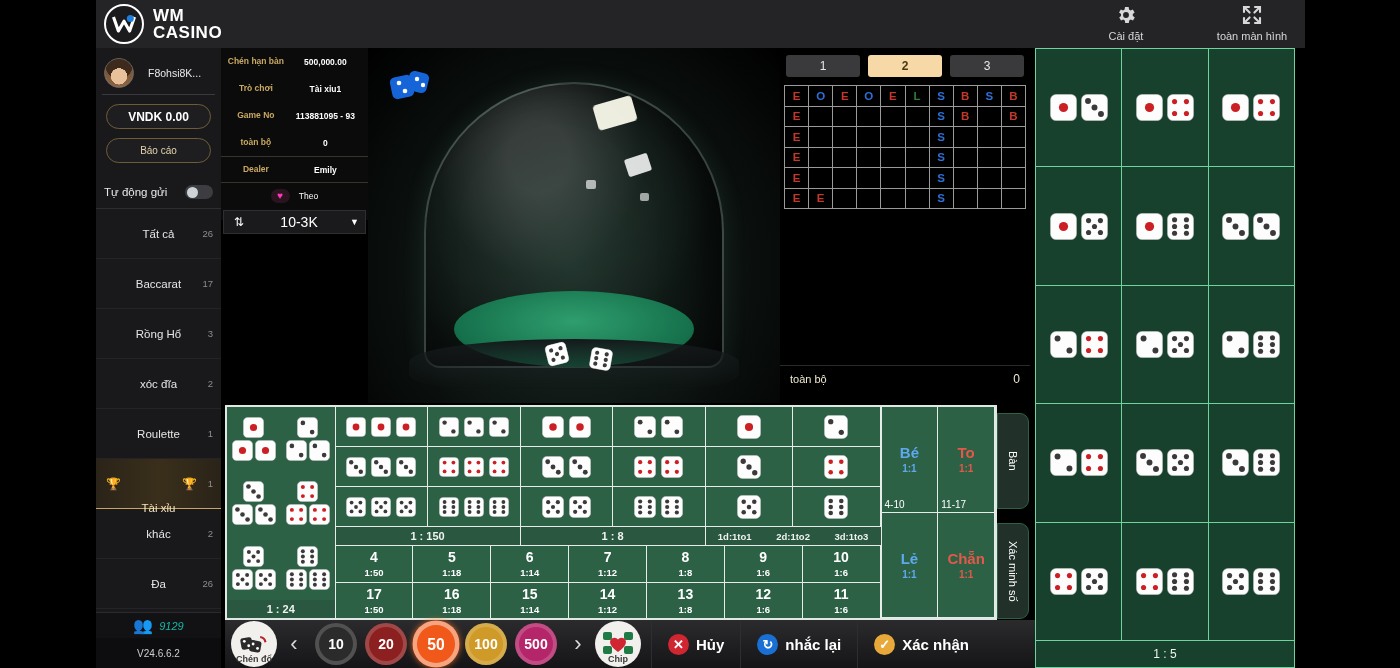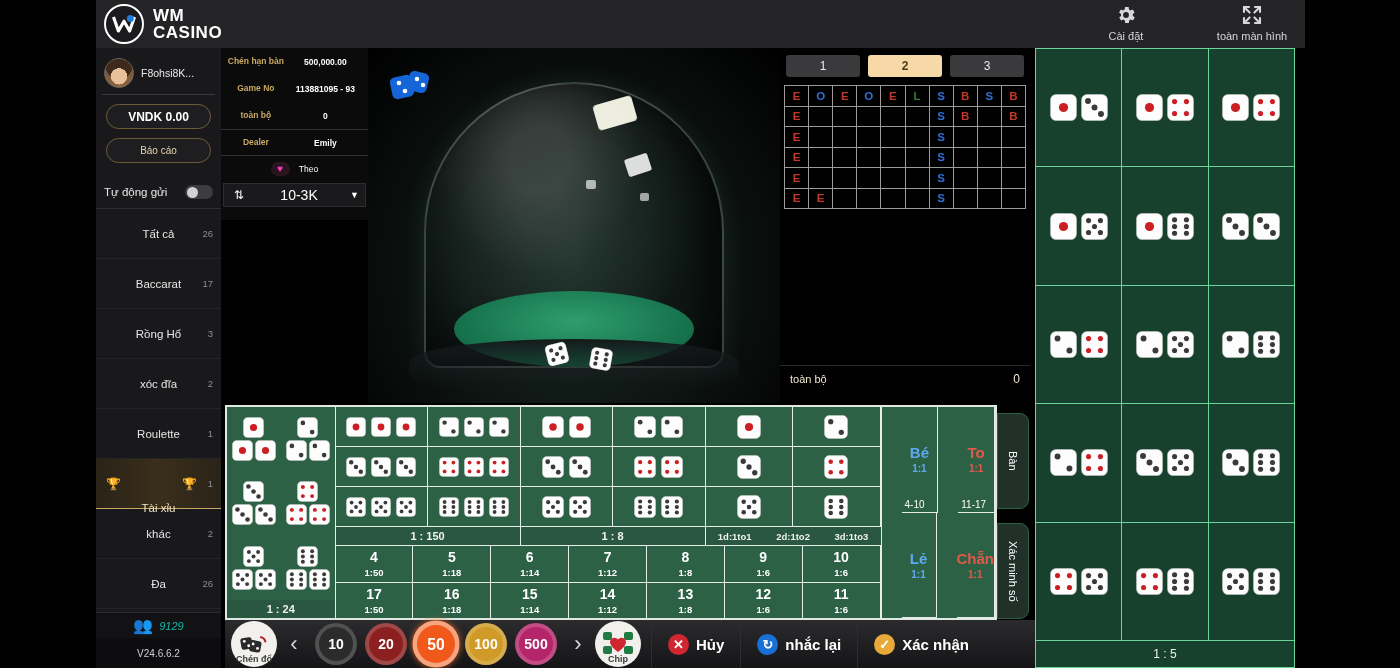--- a/index.html
+++ b/index.html
@@ -19,21 +19,21 @@
   .logo-mark svg { width:28px; height:28px; }
   .logo-text { font-size:17px; font-weight:bold; line-height:1.02; letter-spacing:.5px; }
   .hdr-actions { position:absolute; right:8px; top:3px; display:flex; gap:36px; }
   .hdr-btn { width:90px; text-align:center; color:#cfcfd2; cursor:pointer; }
   .hdr-btn .ic { height:24px; display:flex; align-items:center; justify-content:center; }
   .hdr-btn .lb { font-size:11px; margin-top:3px; color:#d6d6d8; }
 
   
   .lpanel { position:absolute; left:96px; top:48px; width:125px; height:620px; background:#19191c; }
   .profile { padding:8px 6px 4px; }
-  .prow { display:flex; align-items:center; gap:7px; padding:2px 2px 6px; border-bottom:1px solid #3a3a3e; }
+  .prow { display:flex; align-items:center; gap:14px; padding:2px 2px 6px; border-bottom:1px solid #3a3a3e; }
   .avatar { width:30px; height:30px; border-radius:50%; background:#c49a6c; overflow:hidden; position:relative; flex:none;
             border:1px solid #5b5b5f; }
   .avatar .face { position:absolute; inset:0; background:
       radial-gradient(circle at 50% 62%, #e8c09a 0 36%, transparent 37%),
       radial-gradient(circle at 50% 22%, #3d2a1c 0 52%, transparent 53%),
       linear-gradient(#6b4a31,#8a6343); }
   .uname { font-size:10.5px; color:#e8e8e8; white-space:nowrap; overflow:hidden; }
   .pillbtn { margin:9px 4px 0; height:25px; border:1px solid #6e5c38; border-radius:13px;
              display:flex; align-items:center; justify-content:center; background:#1e1e21; cursor:pointer; }
   .pillbtn.bal { font-size:12px; font-weight:bold; color:#fff; }
@@ -133,21 +133,21 @@
   .nums { flex:1; display:flex; flex-direction:column; }
   .numrow { flex:1; display:flex; }
   .numcell { flex:1; border-right:1.5px solid #e6ece8; border-top:1.5px solid #e6ece8;
              display:flex; flex-direction:column; align-items:center; justify-content:center; cursor:pointer; }
   .numcell .n { font-size:14px; font-weight:bold; color:#fff; }
   .numcell .o { font-size:9.5px; font-weight:bold; color:#fff; margin-top:2px; }
 
   .colC { width:135px; display:flex; flex-direction:column; border-left:1.5px solid #e6ece8;}
   .bigrow { flex:1; display:flex; }
   .bigcell { flex:1; position:relative; border-right:1.5px solid #e6ece8; border-bottom:1.5px solid #e6ece8;
-             display:flex; flex-direction:column; align-items:center; justify-content:center; cursor:pointer;margin-left:20px; }
+             display:flex; flex-direction:column; align-items:center; justify-content:center; cursor:pointer; }
   .bigcell .t { font-size:15px; font-weight:bold; }
   .bigcell .p { font-size:10px; font-weight:bold; margin-top:2px; }
   .bigcell .rg { position:absolute; left:3px; bottom:2px; font-size:10px; color:#fff; }
   .blue { color:#5ea8ef; } .red { color:#e2594a; }
 
   
   .stabs { position:absolute; left:997px; top:405px; width:36px; height:215px; }
   .stab { position:absolute; left:0; width:32px; background:#22302a; border:1px solid #2d6146;
           border-radius:0 9px 9px 0; display:flex; align-items:center; justify-content:center; cursor:pointer; }
   .stab span { writing-mode:vertical-rl; font-size:11px; color:#fff; }
@@ -280,20 +280,24 @@
       <span class="n">9129</span>
     </div>
     <div class="lfoot2">V24.6.6.2</div>
   </div>
 
   <div class="infop">
     <div id="infoRows">
         <div class="inf">
           <div class="k">Chén hạn bàn</div>
           <div class="v">500,000.00</div>
+        </div>
+        <div class="inf">
+          <div class="k">Trò chơi</div>
+          <div class="v">Tài xỉu1</div>
         </div>
         <div class="inf">
           <div class="k">Game No</div>
           <div class="v">113881095 - 93</div>
         </div>
         <div class="inf">
           <div class="k">toàn bộ</div>
           <div class="v">0</div>
         </div>
         <div class="inf sep infdeal">

